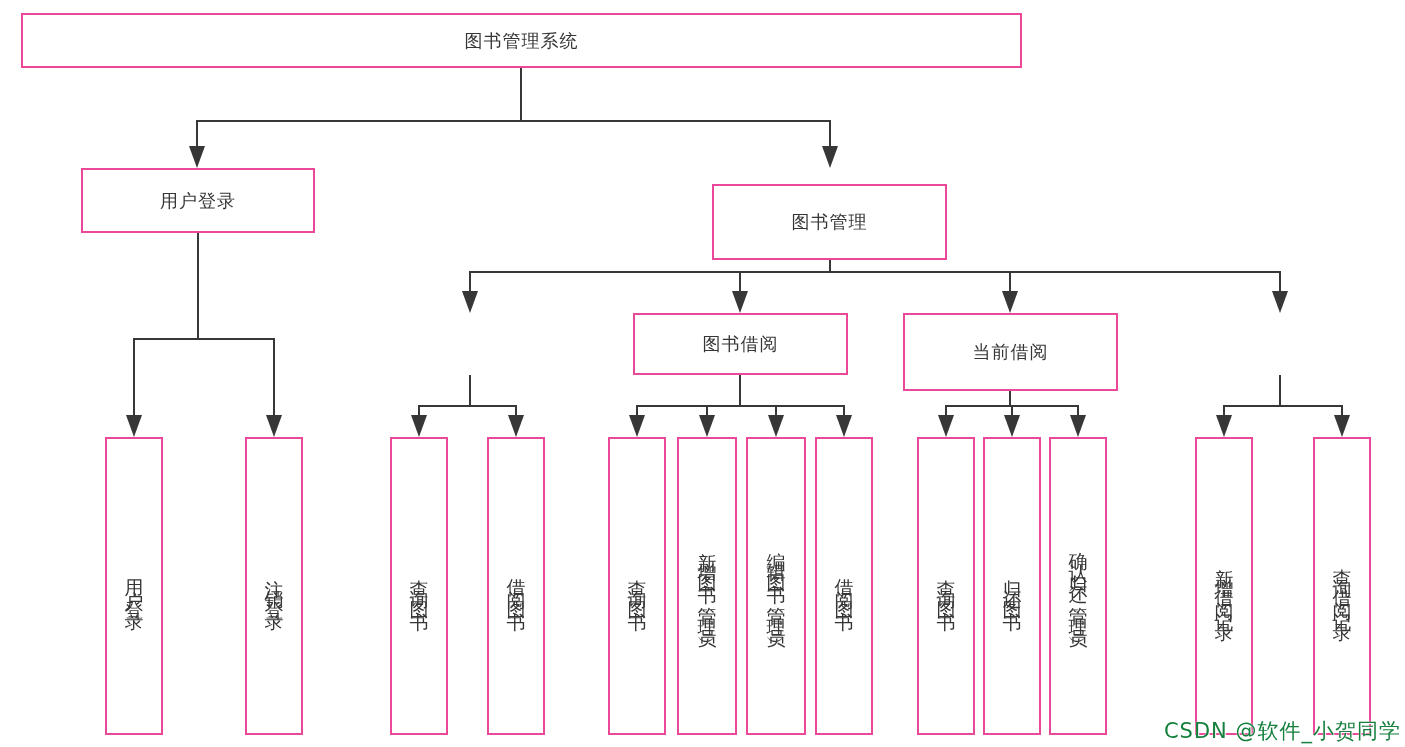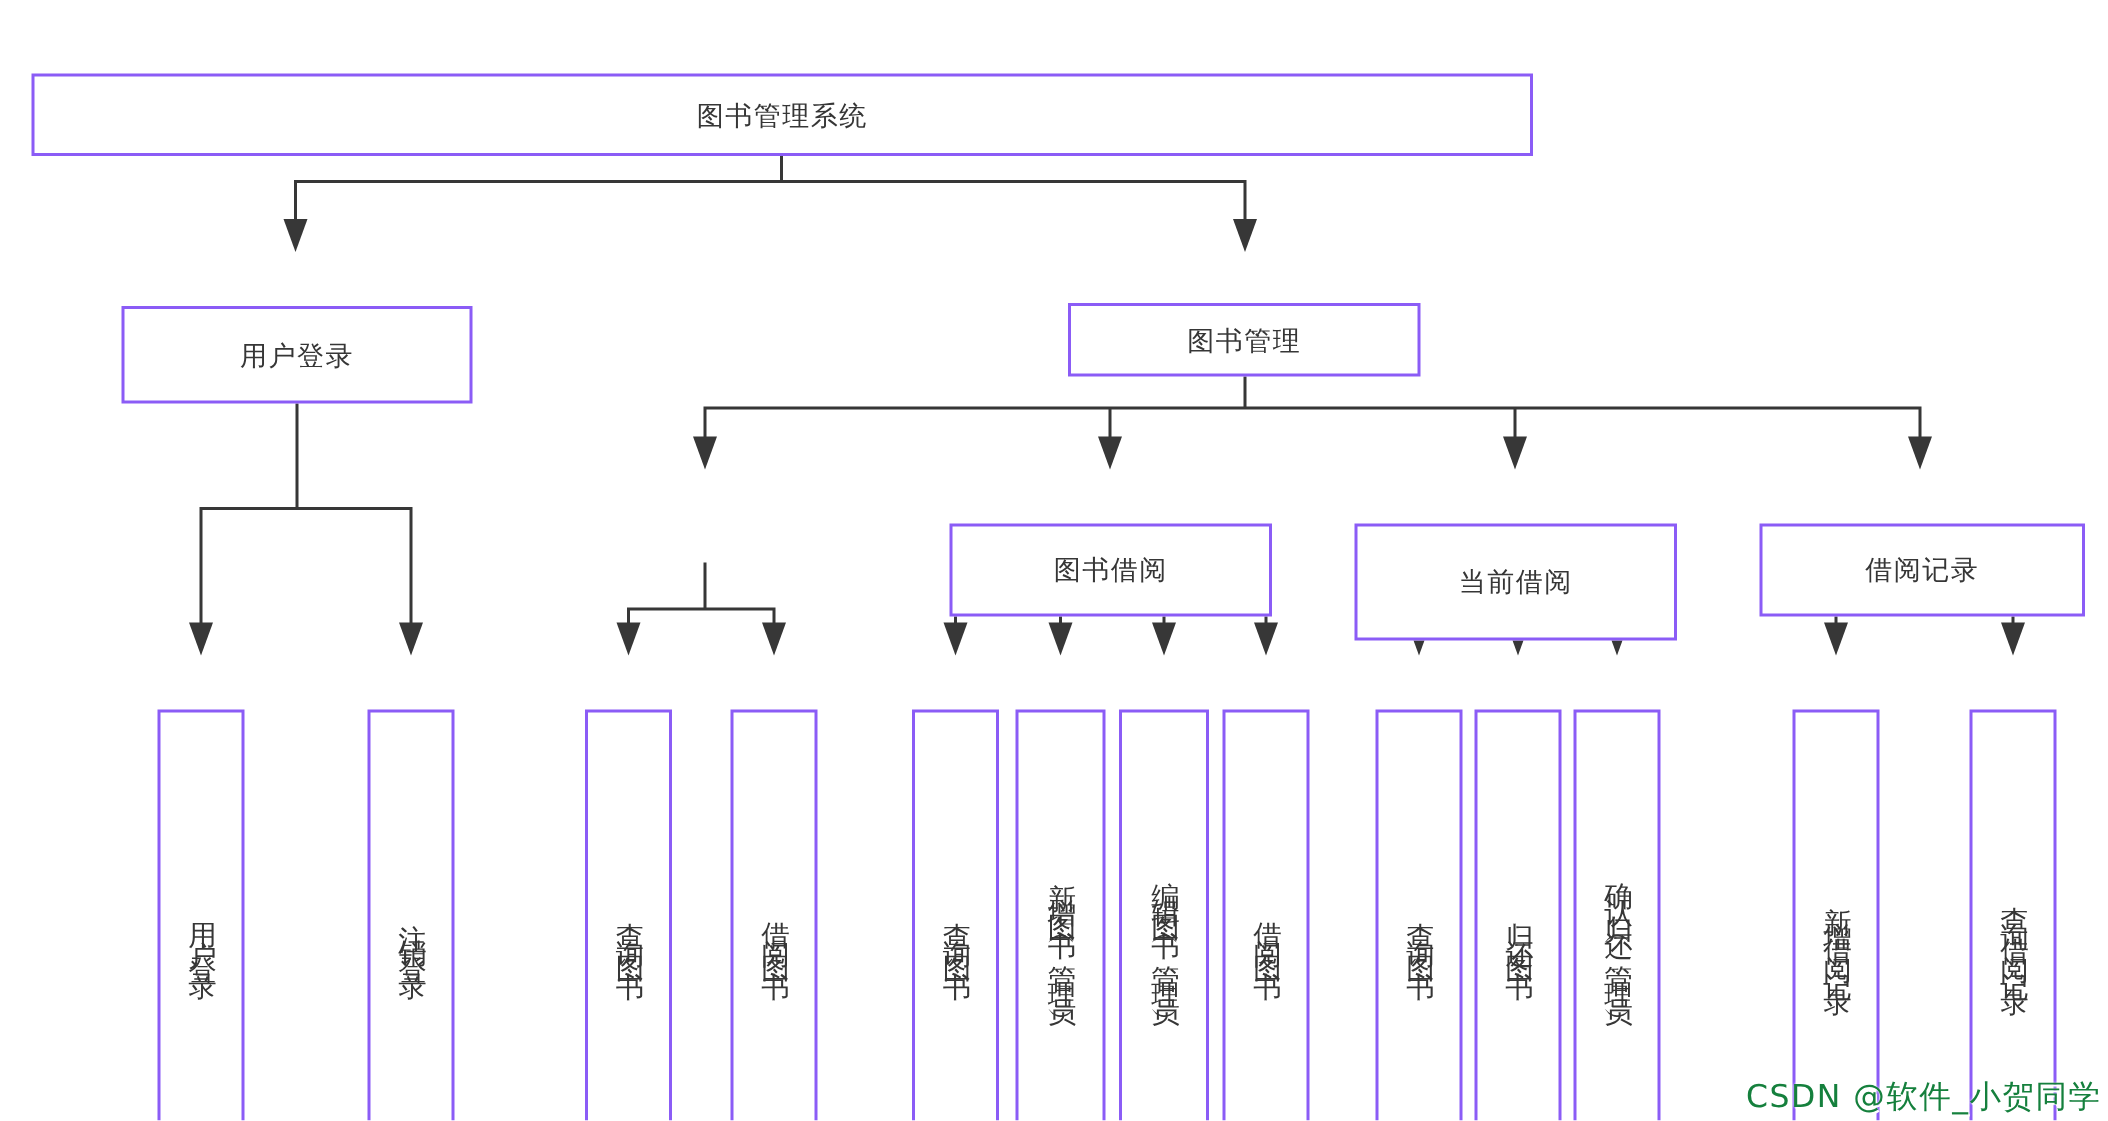--- a/index.html
+++ b/index.html
@@ -4,23 +4,23 @@
 <style>
   html,body{margin:0;padding:0;background:#fff;}
   .stage{
     position:relative;width:1405px;height:747px;background:#fff;overflow:hidden;
     font-family:"DejaVu Sans","Liberation Sans",sans-serif;color:#363636;
   }
   svg.connectors{position:absolute;left:0;top:0;width:1405px;height:747px;}
   svg.connectors path{fill:none;stroke:#373737;stroke-width:2;}
   svg.connectors polygon{fill:#373737;stroke:none;}
   .box{
-    position:absolute;box-sizing:border-box;border:2px solid #8b5cf6;background:#fff;
+    position:absolute;box-sizing:border-box;border:2px solid #ec4899;background:#fff;
     display:flex;align-items:center;justify-content:center;
-    font-size:18px;letter-spacing:1px;white-space:nowrap;margin-top:36px;
+    font-size:18px;letter-spacing:1px;white-space:nowrap;
   }
   .vbox{font-size:19px;letter-spacing:0;}
   .vbox .vtext{
     writing-mode:vertical-rl;text-orientation:mixed;
     letter-spacing:11px;line-height:1.15;white-space:nowrap;
   }
   .watermark{
     position:absolute;right:4px;bottom:2px;z-index:5;
     font-size:21px;color:#15803d;letter-spacing:1px;
     text-shadow:0 0 2px #ffffff,1px 1px 0 #ffffff;
@@ -60,25 +60,24 @@
     <polygon points="938,415 954,415 946,437"></polygon>
     <polygon points="1004,415 1020,415 1012,437"></polygon>
     <polygon points="1070,415 1086,415 1078,437"></polygon>
     <polygon points="1216,415 1232,415 1224,437"></polygon>
     <polygon points="1334,415 1350,415 1342,437"></polygon>
   </svg>
 
   <div class="box" style="left:21px;top:13px;width:1001px;height:55px">图书管理系统</div>
 
   <div class="box" style="left:81px;top:168px;width:234px;height:65px">用户登录</div>
-  <div class="box" style="left:712px;top:166px;width:235px;height:49px">图书管理</div>
+  <div class="box" style="left:712px;top:184px;width:235px;height:76px">图书管理</div>
 
   <div class="box" style="left:633px;top:313px;width:215px;height:62px">图书借阅</div>
   <div class="box" style="left:903px;top:313px;width:215px;height:78px">当前借阅</div>
-  <div class="box" style="left:1173px;top:313px;width:217px;height:62px">借阅记录</div>
 
   <div class="box vbox" style="left:105px;top:437px;width:58px;height:298px">
     <span class="vtext">用户登录</span>
   </div>
   <div class="box vbox" style="left:245px;top:437px;width:58px;height:298px">
     <span class="vtext">注销登录</span>
   </div>
 
   <div class="box vbox" style="left:390px;top:437px;width:58px;height:298px">
     <span class="vtext">查询图书</span>

